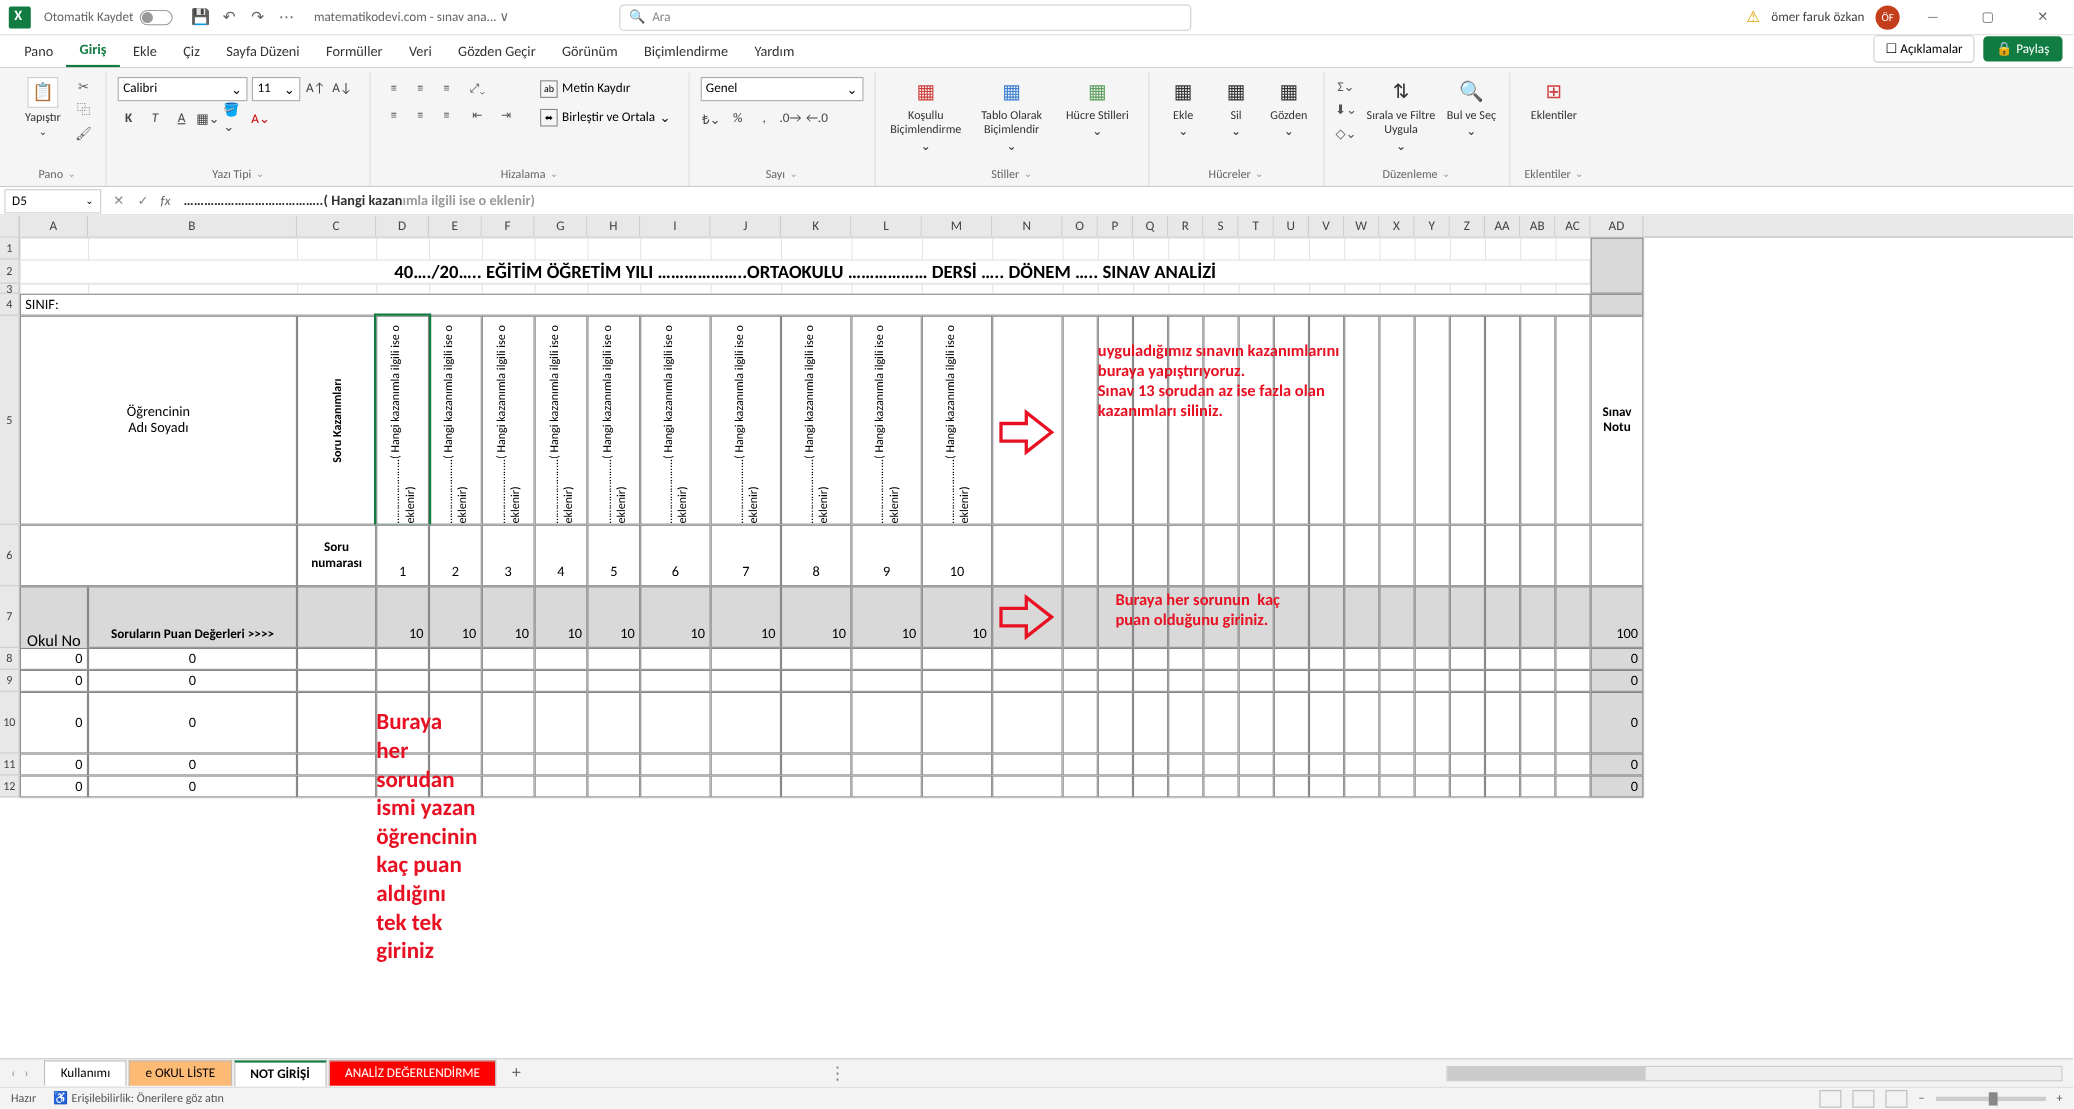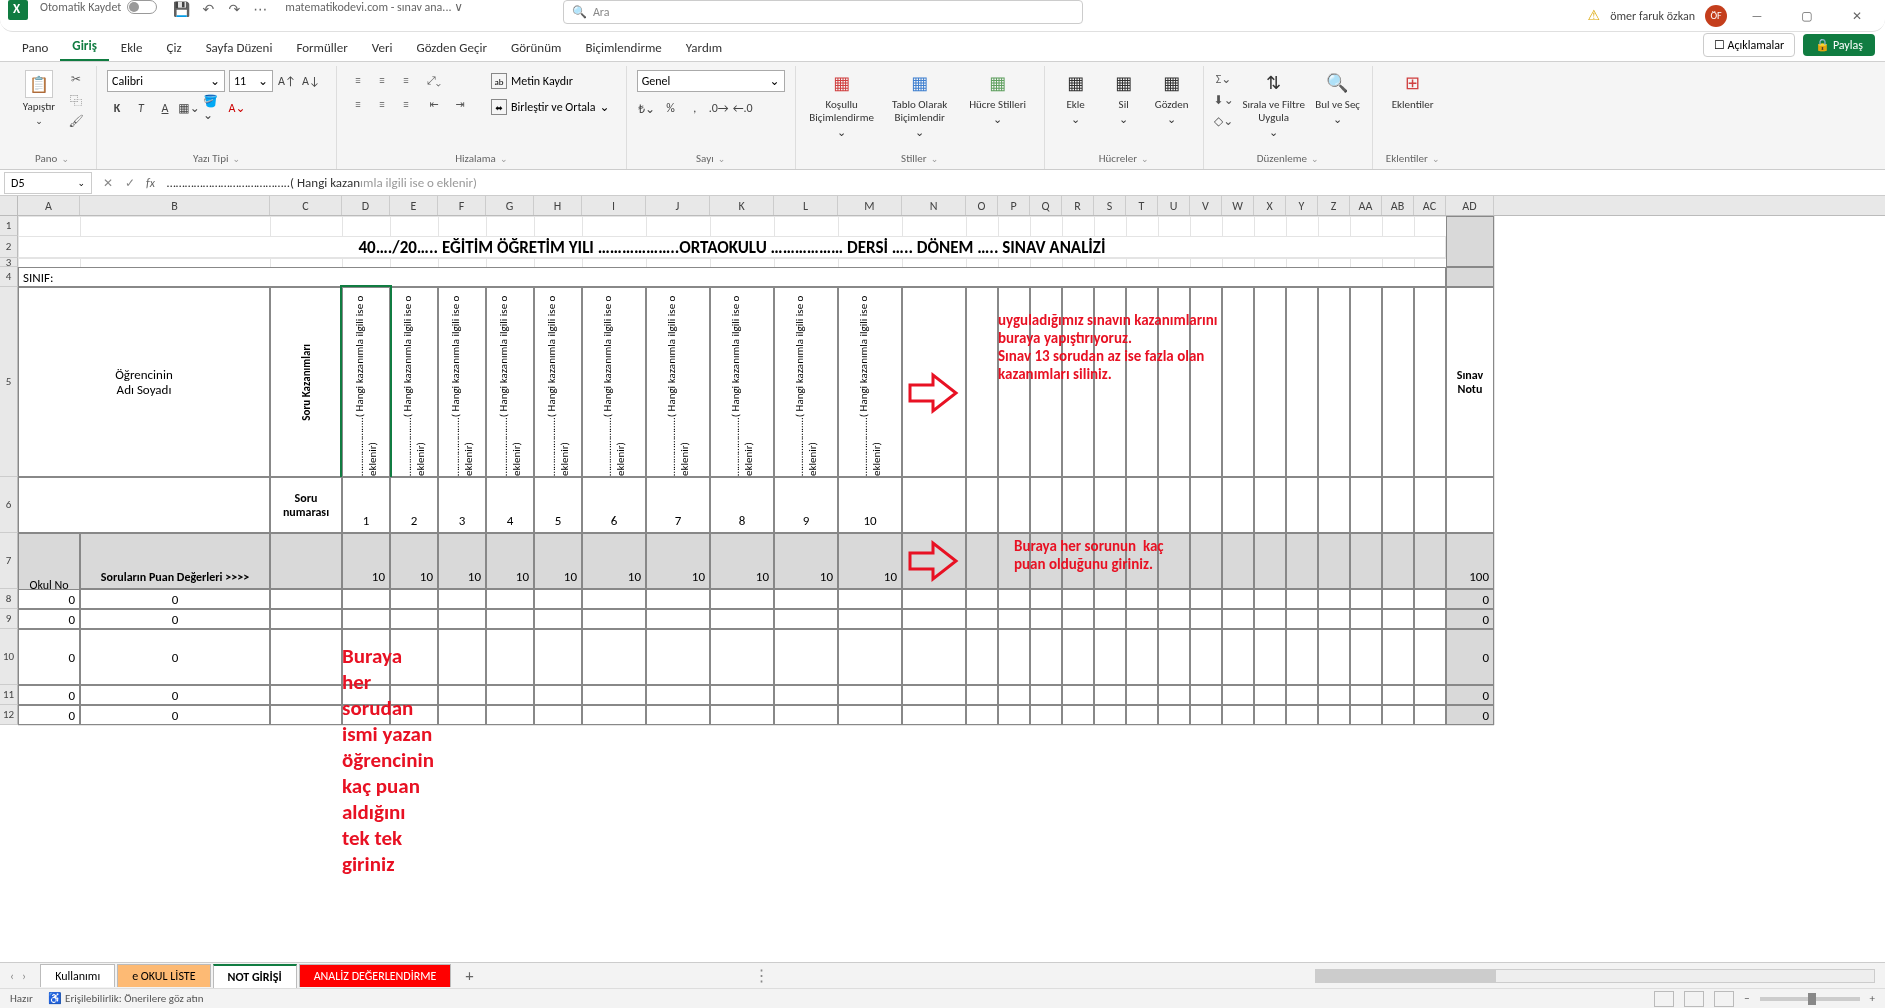--- a/index.html
+++ b/index.html
@@ -1,19 +1,19 @@
 <!DOCTYPE html>
 <html><head>
 <meta charset="utf-8">
 <style>
 * { margin: 0; padding: 0; box-sizing: border-box; font-family: "Segoe UI", Calibri, sans-serif; }
 body { background: #fff; overflow: hidden; width: 1885px; height: 1008px; position: relative; }
 
 
-.titlebar { height: 32px; background: #fff; display: flex; padding: 0 8px; border-bottom: 1px solid #e0e0e0; border-radius: 13px; }
+.titlebar { height: 32px; background: #fff; display: flex; align-items: center; padding: 0 8px; border-bottom: 1px solid #e0e0e0; }
 .app-icon { width: 20px; height: 20px; background: #107c41; border-radius: 2px; position: relative; margin-right: 12px; }
 .app-icon::after { content: "X"; color: #fff; font-weight: bold; font-size: 13px; position: absolute; left: 5px; top: 1px; }
 .autosave-label { font-size: 12px; color: #666; margin-right: 6px; }
 .toggle { width: 30px; height: 14px; border: 1px solid #999; border-radius: 7px; position: relative; margin-right: 12px; }
 .toggle::after { content: ""; width: 10px; height: 10px; background: #999; border-radius: 50%; position: absolute; left: 1px; top: 1px; }
 .qat-icon { width: 18px; height: 18px; margin: 0 4px; color: #666; display: flex; align-items: center; justify-content: center; font-size: 14px; }
 .doc-title { font-size: 12px; color: #666; margin-left: 12px; }
 .search-box { margin-left: 100px; width: 520px; height: 24px; border: 1px solid #ccc; border-radius: 4px; display: flex; align-items: center; padding: 0 8px; }
 .search-box span.si { color: #888; font-size: 12px; margin-right: 6px; }
 .search-box span.sp { color: #888; font-size: 12px; }
@@ -56,21 +56,21 @@
 .style-btn { display: flex; flex-direction: column; align-items: center; width: 72px; font-size: 11px; color: #333; gap: 2px; text-align: center; }
 .style-btn .sic { width: 30px; height: 26px; display: flex; align-items: center; justify-content: center; font-size: 18px; }
 .last-group { border-right: none; }
 
 
 .formula-bar { height: 26px; border-bottom: 1px solid #ccc; display: flex; align-items: center; background: #fff; }
 .name-box { width: 88px; height: 22px; border: 1px solid #ccc; margin-left: 4px; padding: 0 6px; font-size: 12px; display: flex; align-items: center; justify-content: space-between; }
 .fb-btns { display: flex; gap: 2px; margin: 0 6px; }
 .fb-btn { width: 20px; height: 20px; display: flex; align-items: center; justify-content: center; font-size: 12px; color: #888; }
 .fx-label { font-style: italic; font-size: 12px; color: #666; margin-right: 8px; }
-.formula-input { flex: 1; font-size: 13px; color: #333; padding: 0 4px; }
+.formula-input { flex: 1; font-size: 13px; color: #333; padding: 0 4px; font-weight: bold; }
 .formula-input .light { color: #999; }
 
 
 .grid-area { position: relative; height: 754px; overflow: hidden; background: #fff; }
 .col-headers { position: absolute; top: 0; left: 0; right: 0; height: 20px; background: #e8e8e8; display: flex; border-bottom: 1px solid #bbb; }
 .corner { width: 18px; border-right: 1px solid #bbb; background: #e8e8e8; }
 .ch { border-right: 1px solid #ccc; font-size: 12px; color: #444; display: flex; align-items: center; justify-content: center; background: #e8e8e8; }
 .row-headers { position: absolute; top: 20px; left: 0; width: 18px; background: #e8e8e8; }
 .rh { border-bottom: 1px solid #ccc; border-right: 1px solid #bbb; font-size: 11px; color: #444; display: flex; align-items: center; justify-content: center; }
 .cells { position: absolute; top: 20px; left: 18px; }
@@ -464,21 +464,21 @@
       <div style="position: absolute; left: 1140px; top: 261px; width: 32px; height: 56px; border: 1px solid rgb(136, 136, 136); background: rgb(255, 255, 255);"></div>
       <div style="position: absolute; left: 1172px; top: 261px; width: 32px; height: 56px; border: 1px solid rgb(136, 136, 136); background: rgb(255, 255, 255);"></div>
       <div style="position: absolute; left: 1204px; top: 261px; width: 32px; height: 56px; border: 1px solid rgb(136, 136, 136); background: rgb(255, 255, 255);"></div>
       <div style="position: absolute; left: 1236px; top: 261px; width: 32px; height: 56px; border: 1px solid rgb(136, 136, 136); background: rgb(255, 255, 255);"></div>
       <div style="position: absolute; left: 1268px; top: 261px; width: 32px; height: 56px; border: 1px solid rgb(136, 136, 136); background: rgb(255, 255, 255);"></div>
       <div style="position: absolute; left: 1300px; top: 261px; width: 32px; height: 56px; border: 1px solid rgb(136, 136, 136); background: rgb(255, 255, 255);"></div>
       <div style="position: absolute; left: 1332px; top: 261px; width: 32px; height: 56px; border: 1px solid rgb(136, 136, 136); background: rgb(255, 255, 255);"></div>
       <div style="position: absolute; left: 1364px; top: 261px; width: 32px; height: 56px; border: 1px solid rgb(136, 136, 136); background: rgb(255, 255, 255);"></div>
       <div style="position: absolute; left: 1396px; top: 261px; width: 32px; height: 56px; border: 1px solid rgb(136, 136, 136); background: rgb(255, 255, 255);"></div>
       <div style="position: absolute; left: 1428px; top: 261px; width: 48px; height: 56px; border: 1px solid rgb(136, 136, 136); background: rgb(255, 255, 255);"></div>
-      <div style="position: absolute; left: 0px; top: 317px; width: 62px; height: 64px; border: 1px solid rgb(136, 136, 136); background: rgb(217, 217, 217); font-size: 12px; display: flex; align-items: flex-end; justify-content: center; padding: 12px 2px 4px;">Okul No</div>
+      <div style="position: absolute; left: 0px; top: 317px; width: 62px; height: 64px; border: 1px solid rgb(136, 136, 136); background: rgb(217, 217, 217); font-size: 15px; display: flex; align-items: flex-end; justify-content: center; padding: 12px 2px 4px;">Okul No</div>
       <div style="position: absolute; left: 62px; top: 317px; width: 190px; height: 56px; border: 1px solid rgb(136, 136, 136); background: rgb(217, 217, 217); font-size: 12px; font-weight: bold; display: flex; align-items: flex-end; justify-content: center; padding: 0px 0px 4px;">Soruların Puan Değerleri &gt;&gt;&gt;&gt;</div>
       <div style="position: absolute; left: 252px; top: 317px; width: 72px; height: 56px; border: 1px solid rgb(136, 136, 136); background: rgb(217, 217, 217);"></div>
       <div style="position: absolute; left: 324px; top: 317px; width: 48px; height: 56px; border: 1px solid rgb(136, 136, 136); background: rgb(217, 217, 217); font-size: 13px; display: flex; align-items: flex-end; justify-content: flex-end; padding: 0px 4px 4px 0px;">10</div>
       <div style="position: absolute; left: 372px; top: 317px; width: 48px; height: 56px; border: 1px solid rgb(136, 136, 136); background: rgb(217, 217, 217); font-size: 13px; display: flex; align-items: flex-end; justify-content: flex-end; padding: 0px 4px 4px 0px;">10</div>
       <div style="position: absolute; left: 420px; top: 317px; width: 48px; height: 56px; border: 1px solid rgb(136, 136, 136); background: rgb(217, 217, 217); font-size: 13px; display: flex; align-items: flex-end; justify-content: flex-end; padding: 0px 4px 4px 0px;">10</div>
       <div style="position: absolute; left: 468px; top: 317px; width: 48px; height: 56px; border: 1px solid rgb(136, 136, 136); background: rgb(217, 217, 217); font-size: 13px; display: flex; align-items: flex-end; justify-content: flex-end; padding: 0px 4px 4px 0px;">10</div>
       <div style="position: absolute; left: 516px; top: 317px; width: 48px; height: 56px; border: 1px solid rgb(136, 136, 136); background: rgb(217, 217, 217); font-size: 13px; display: flex; align-items: flex-end; justify-content: flex-end; padding: 0px 4px 4px 0px;">10</div>
       <div style="position: absolute; left: 564px; top: 317px; width: 64px; height: 56px; border: 1px solid rgb(136, 136, 136); background: rgb(217, 217, 217); font-size: 13px; display: flex; align-items: flex-end; justify-content: flex-end; padding: 0px 4px 4px 0px;">10</div>
       <div style="position: absolute; left: 628px; top: 317px; width: 64px; height: 56px; border: 1px solid rgb(136, 136, 136); background: rgb(217, 217, 217); font-size: 13px; display: flex; align-items: flex-end; justify-content: flex-end; padding: 0px 4px 4px 0px;">10</div>
       <div style="position: absolute; left: 692px; top: 317px; width: 64px; height: 56px; border: 1px solid rgb(136, 136, 136); background: rgb(217, 217, 217); font-size: 13px; display: flex; align-items: flex-end; justify-content: flex-end; padding: 0px 4px 4px 0px;">10</div>

